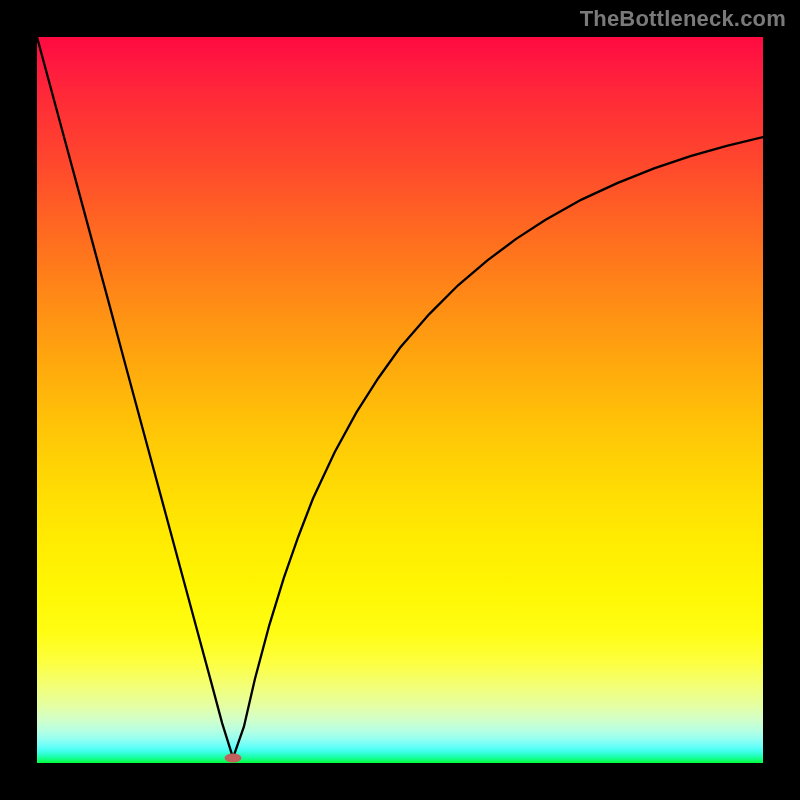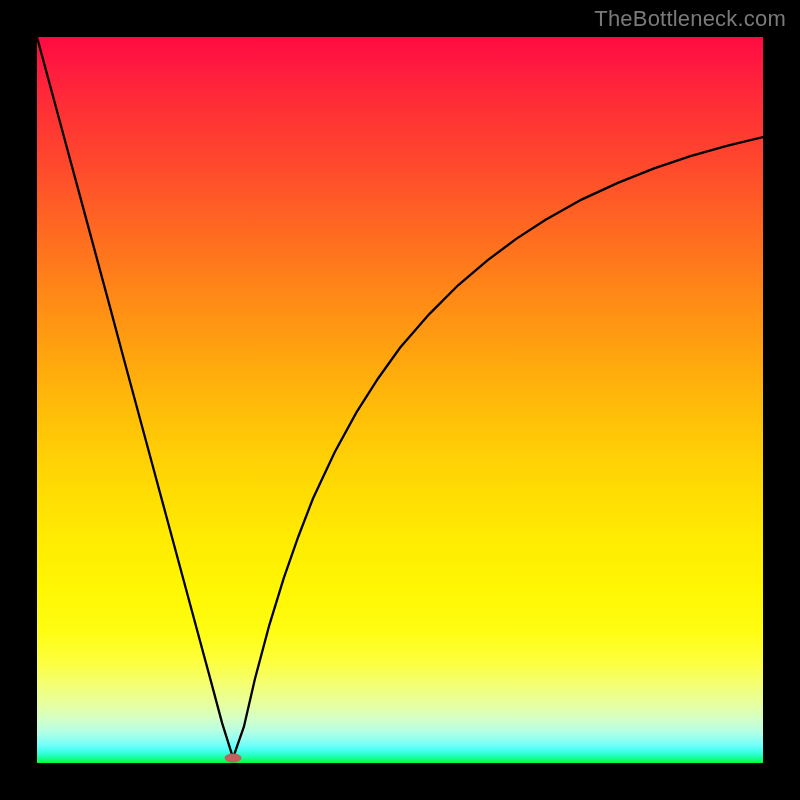--- a/index.html
+++ b/index.html
@@ -68,21 +68,21 @@
     border-radius: 50% / 50%;
     background: #c1615e;
     transform: translate(-50%, -50%);
   }
   .watermark {
     position: absolute;
     top: 6px;
     right: 14px;
     color: #7a7a7a;
     font-size: 22px;
-    font-weight: 400;
+    font-weight: 700;
     letter-spacing: 0.2px;
     user-select: none;
   }
 </style>
 </head>
 <body>
 
 <div class="frame">
 
   <div class="watermark">TheBottleneck.com</div>

